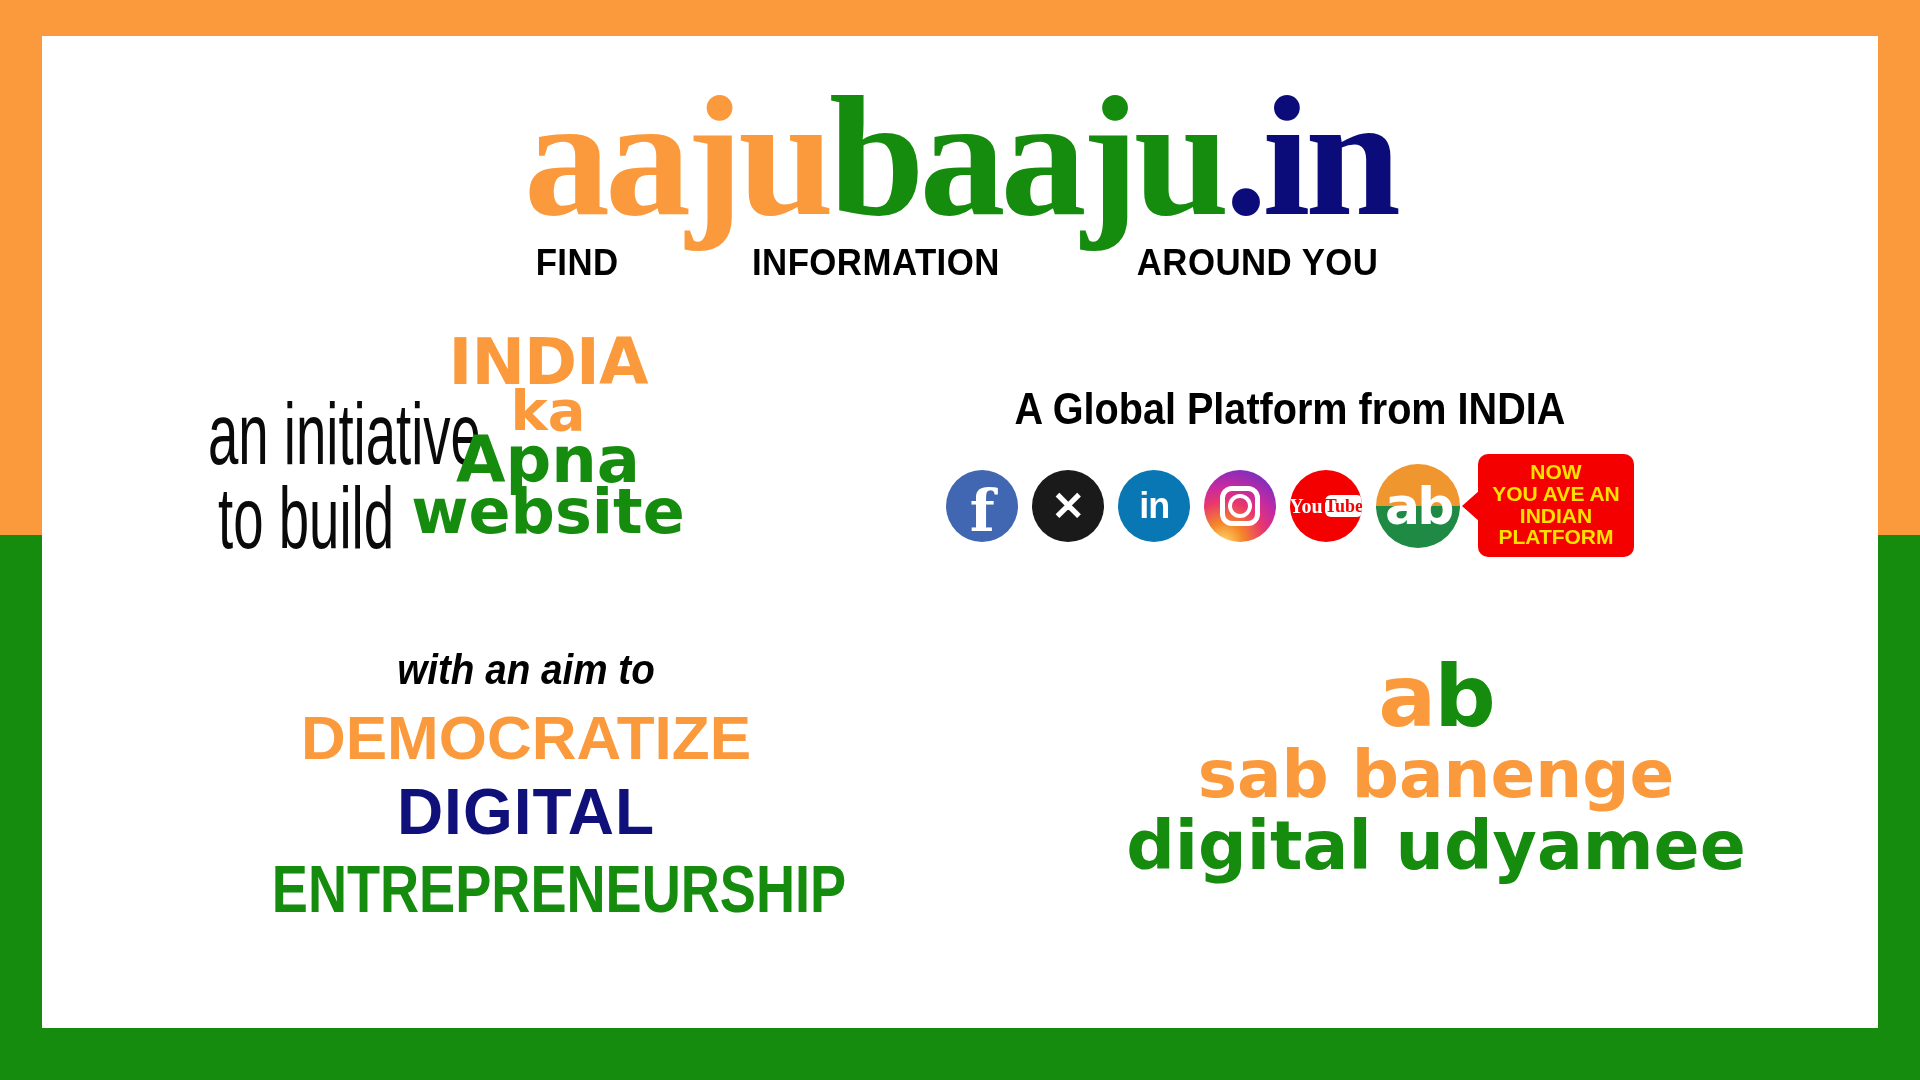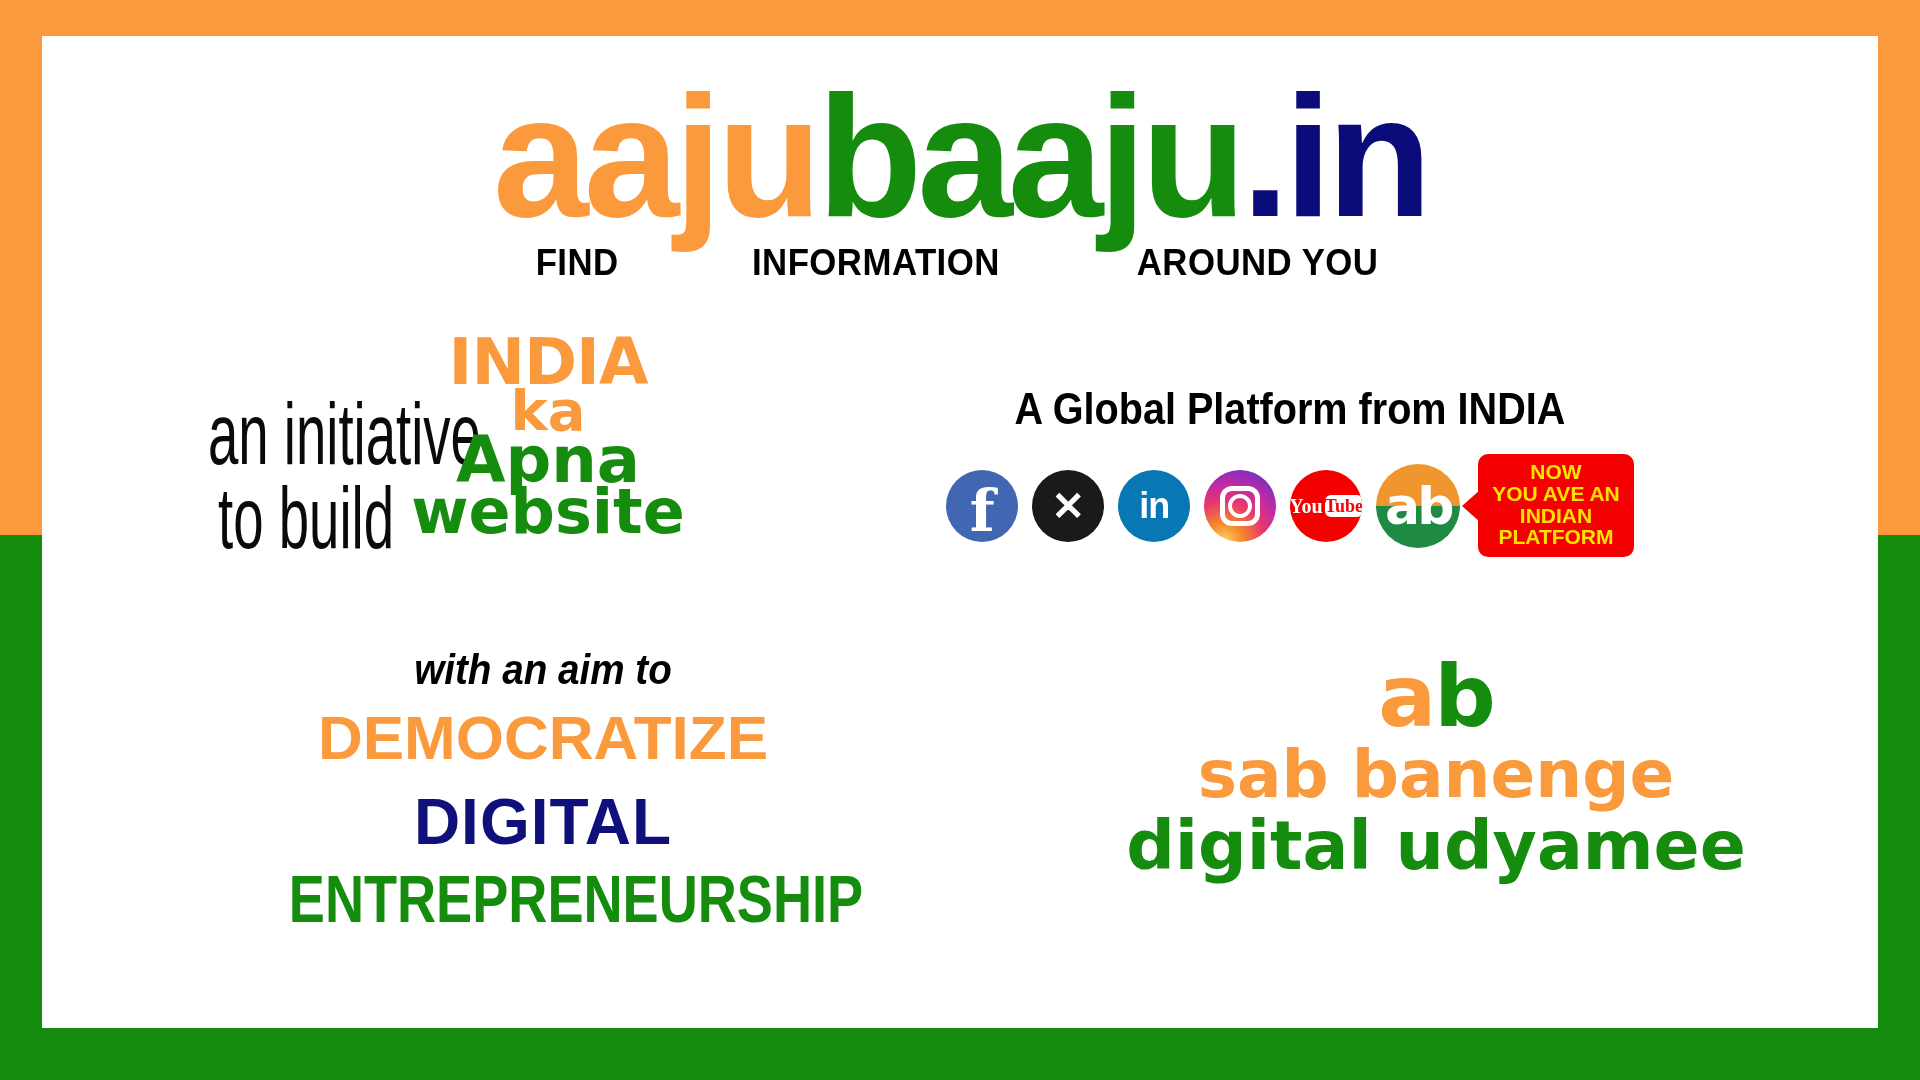--- a/index.html
+++ b/index.html
@@ -22,21 +22,21 @@
     background:#ffffff;
   }
 
   
   #logo-row{
     position:absolute; left:0; right:0; top:34px;
     text-align:center;
     white-space:nowrap;
   }
   .logo-word{
-    font-family:Liberation Sans, sans-serif;
+    font-family:Liberation Serif, serif;
     font-weight:700;
     font-size:172px;
     letter-spacing:-5px;
     line-height:1;
     vertical-align:baseline;
   }
   .lw-orange{ color:#FB9A3C; }
   .lw-green { color:#158C0E; }
   .lw-navy  { color:#0B0B7A; }
 
@@ -163,21 +163,21 @@
     font-weight:700;
     font-size:21px;
     line-height:1.04;
     text-align:center;
     white-space:nowrap;
   }
 
   
   #bottom{
     position:absolute;
-    left:61px; right:52px; top:610px;
+    left:44px; right:52px; top:610px;
     height:270px;
   }
   #aim-block{
     position:absolute; left:130px; top:0; width:620px;
     text-align:center;
   }
   #aim-label{
     font-family:"Liberation Sans", sans-serif;
     font-weight:700; font-style:italic;
     font-size:42px; color:#000;
@@ -185,21 +185,21 @@
   }
   #aim-democratize{
     font-family:"Liberation Sans", sans-serif;
     font-weight:700; font-size:62px; color:#FB9A3C;
     margin-top:8px; letter-spacing:0px;
     transform:scaleX(1.0);
   }
   #aim-digital{
     font-family:"Liberation Sans", sans-serif;
     font-weight:700; font-size:64px; color:#10107A;
-    margin-top:12px; letter-spacing:1px;
+    margin-top:2px; letter-spacing:1px;
   }
   #aim-entre{
     font-family:"Liberation Sans", sans-serif;
     font-weight:700; font-size:66px; color:#158C0E;
     margin-top:2px;
     transform:scaleX(.82);
     white-space:nowrap;
   }
 
   #ab-block{

